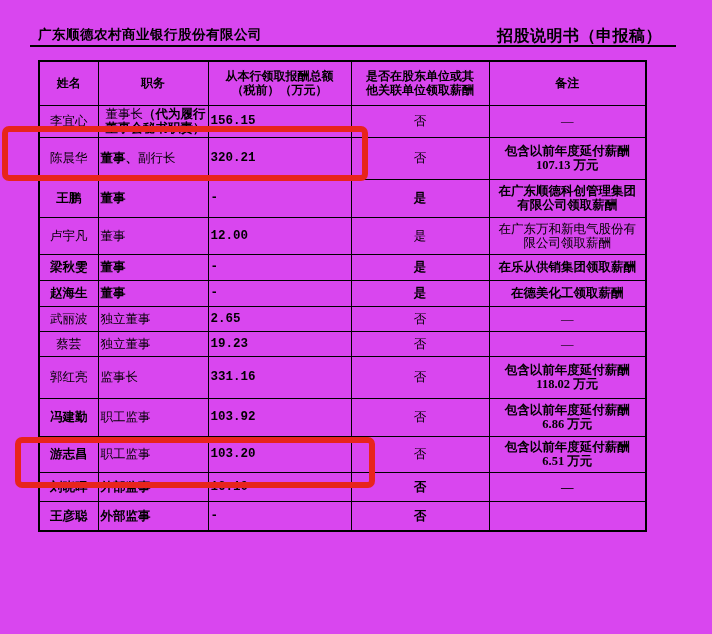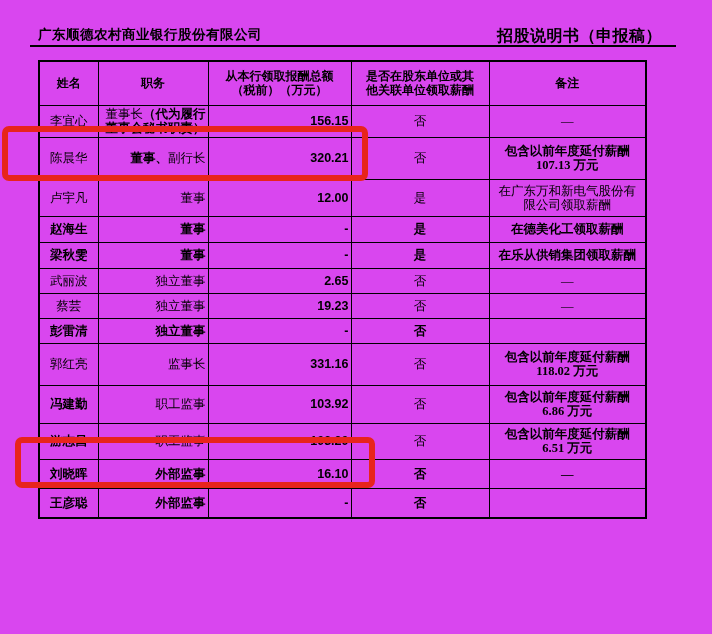--- a/index.html
+++ b/index.html
@@ -15,24 +15,24 @@
   .pg-rule { position:absolute; left:30px; top:45px; width:646px; height:2px; background:#000; }
 
   
   table#salary { position:absolute; left:38px; top:60px; width:607px;
     border-collapse:collapse; table-layout:fixed; }
   #salary td, #salary th { border:1px solid #000; vertical-align:middle;
     font-size:12.5px; line-height:14px; padding:1px 2px; overflow:hidden; }
   #salary tr.hdr th { font-weight:700; font-size:12px; text-align:center; white-space:pre-line; }
   #salary { border:2px solid #000; }
   td.c-name { text-align:center; }
-  td.c-pos  { text-align:right; }
+  td.c-pos  { text-align:left; }
   td.c-pos.left { text-align:right; padding-left:3px; }
-  td.c-amt  { text-align:right; padding-right:9px; font-weight:700;
-              font-family:Liberation Sans, sans-serif; font-size:12px; }
+  td.c-amt  { padding-right:9px; font-weight:700;
+              font-family:Liberation Mono, monospace; font-size:12px; }
   td.c-ans  { text-align:center; }
   td.c-rem  { text-align:center; white-space:pre-line; }
   .b { font-weight:700; }
   .r { font-weight:400; }
 
   
   .hl-box { position:absolute; border-style:solid; border-width:6px; border-radius:7px;
     background:transparent; z-index:5; }
   #hl-1 { left:2px;  top:126px; width:366px; height:55px; }
   #hl-2 { left:15px; top:437px; width:360px; height:51px; }
@@ -74,62 +74,63 @@
           <td class="c-rem">—</td>
         </tr>
         <tr style="height: 42px;">
           <td class="c-name">陈晨华</td>
           <td class="c-pos"><span class="b">董事、</span><span class="r">副行长</span></td>
           <td class="c-amt">320.21</td>
           <td class="c-ans">否</td>
           <td class="c-rem b">包含以前年度延付薪酬
 107.13 万元</td>
         </tr>
+        <tr style="height: 38px;">
+          <td class="c-name b">王鹏</td>
+          <td class="c-pos b">董事</td>
+          <td class="c-amt">-</td>
+          <td class="c-ans b">是</td>
+          <td class="c-rem b">在广东顺德科创管理集团
+有限公司领取薪酬</td>
+        </tr>
         <tr style="height: 37px;">
           <td class="c-name">卢宇凡</td>
           <td class="c-pos">董事</td>
           <td class="c-amt">12.00</td>
           <td class="c-ans">是</td>
           <td class="c-rem">在广东万和新电气股份有
 限公司领取薪酬</td>
         </tr>
         <tr style="height: 26px;">
+          <td class="c-name b">梁秋雯</td>
+          <td class="c-pos b">董事</td>
+          <td class="c-amt">-</td>
+          <td class="c-ans b">是</td>
+          <td class="c-rem b">在乐从供销集团领取薪酬</td>
+        </tr>
+        <tr style="height: 26px;">
           <td class="c-name b">赵海生</td>
           <td class="c-pos b">董事</td>
           <td class="c-amt">-</td>
           <td class="c-ans b">是</td>
           <td class="c-rem b">在德美化工领取薪酬</td>
-        </tr>
-        <tr style="height: 26px;">
-          <td class="c-name b">梁秋雯</td>
-          <td class="c-pos b">董事</td>
-          <td class="c-amt">-</td>
-          <td class="c-ans b">是</td>
-          <td class="c-rem b">在乐从供销集团领取薪酬</td>
         </tr>
         <tr style="height: 25px; padding-left: 8px;">
           <td class="c-name">武丽波</td>
           <td class="c-pos">独立董事</td>
           <td class="c-amt">2.65</td>
           <td class="c-ans">否</td>
           <td class="c-rem">—</td>
         </tr>
         <tr style="height: 25px;">
           <td class="c-name">蔡芸</td>
           <td class="c-pos">独立董事</td>
           <td class="c-amt">19.23</td>
           <td class="c-ans">否</td>
           <td class="c-rem">—</td>
-        </tr>
-        <tr style="height: 25px;">
-          <td class="c-name b">彭雷清</td>
-          <td class="c-pos b">独立董事</td>
-          <td class="c-amt">-</td>
-          <td class="c-ans b">否</td>
-          <td class="c-rem"></td>
         </tr>
         <tr style="height: 42px;">
           <td class="c-name">郭红亮</td>
           <td class="c-pos">监事长</td>
           <td class="c-amt">331.16</td>
           <td class="c-ans">否</td>
           <td class="c-rem b">包含以前年度延付薪酬
 118.02 万元</td>
         </tr>
         <tr style="height: 38px;">

